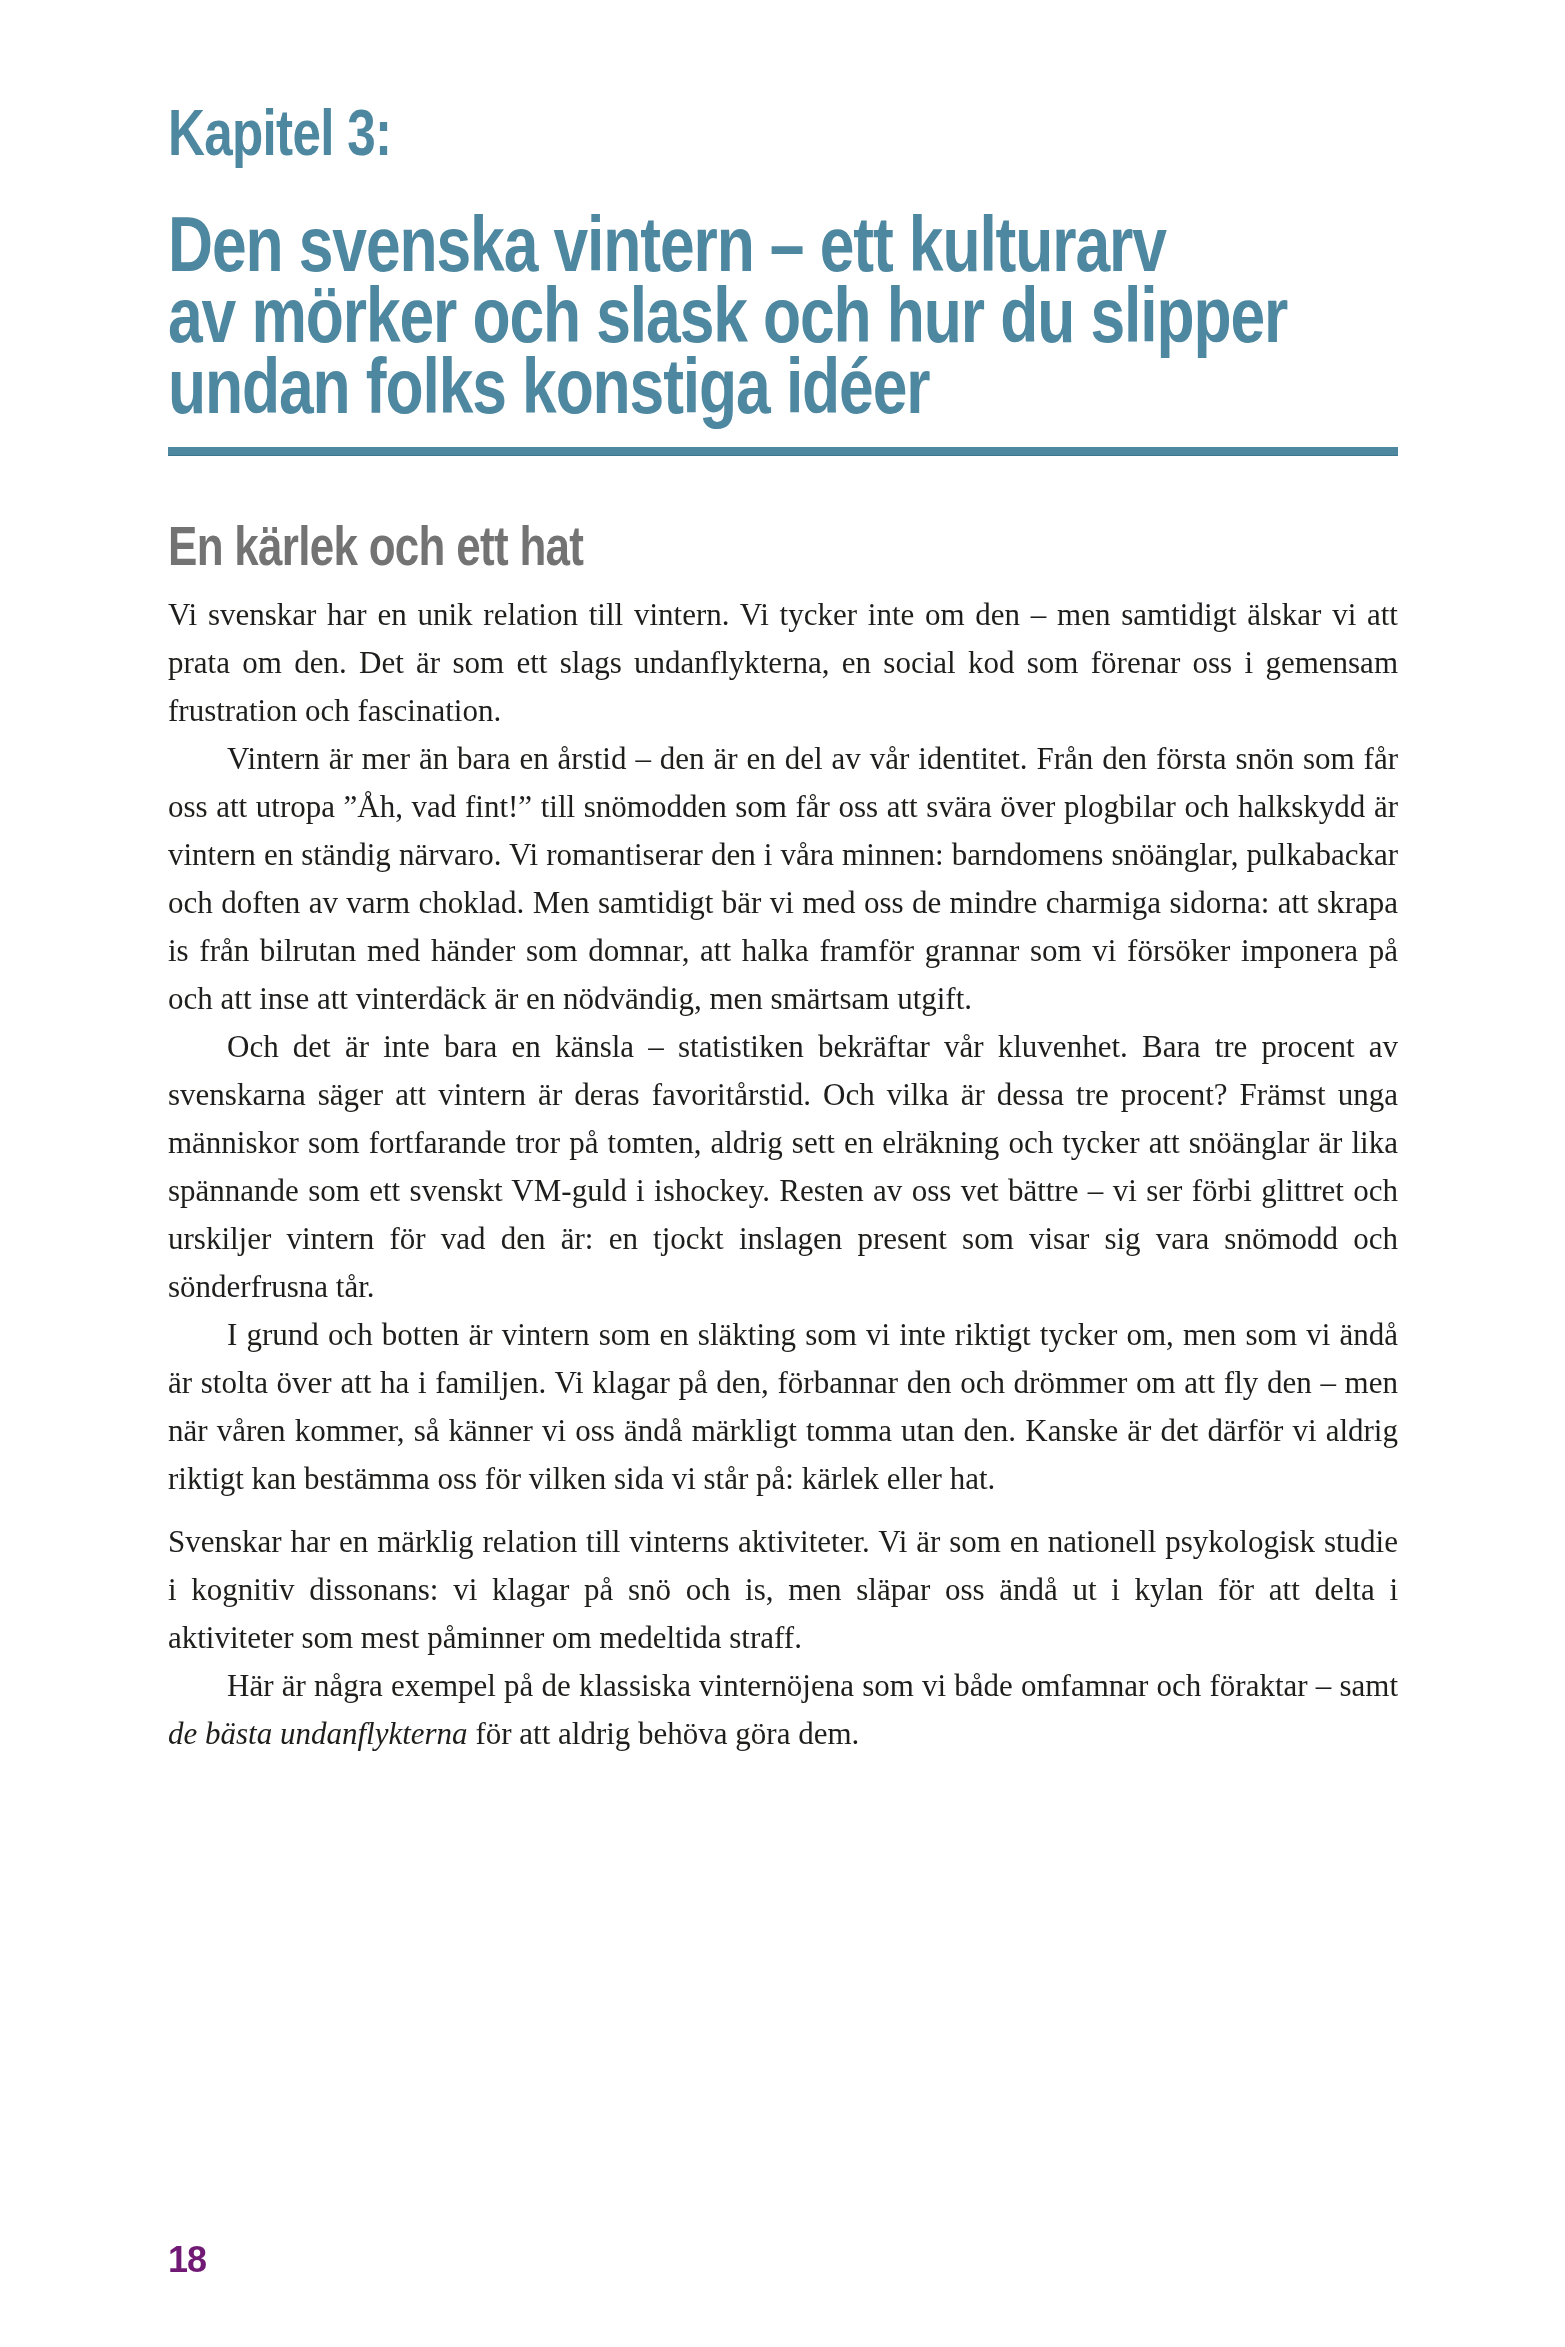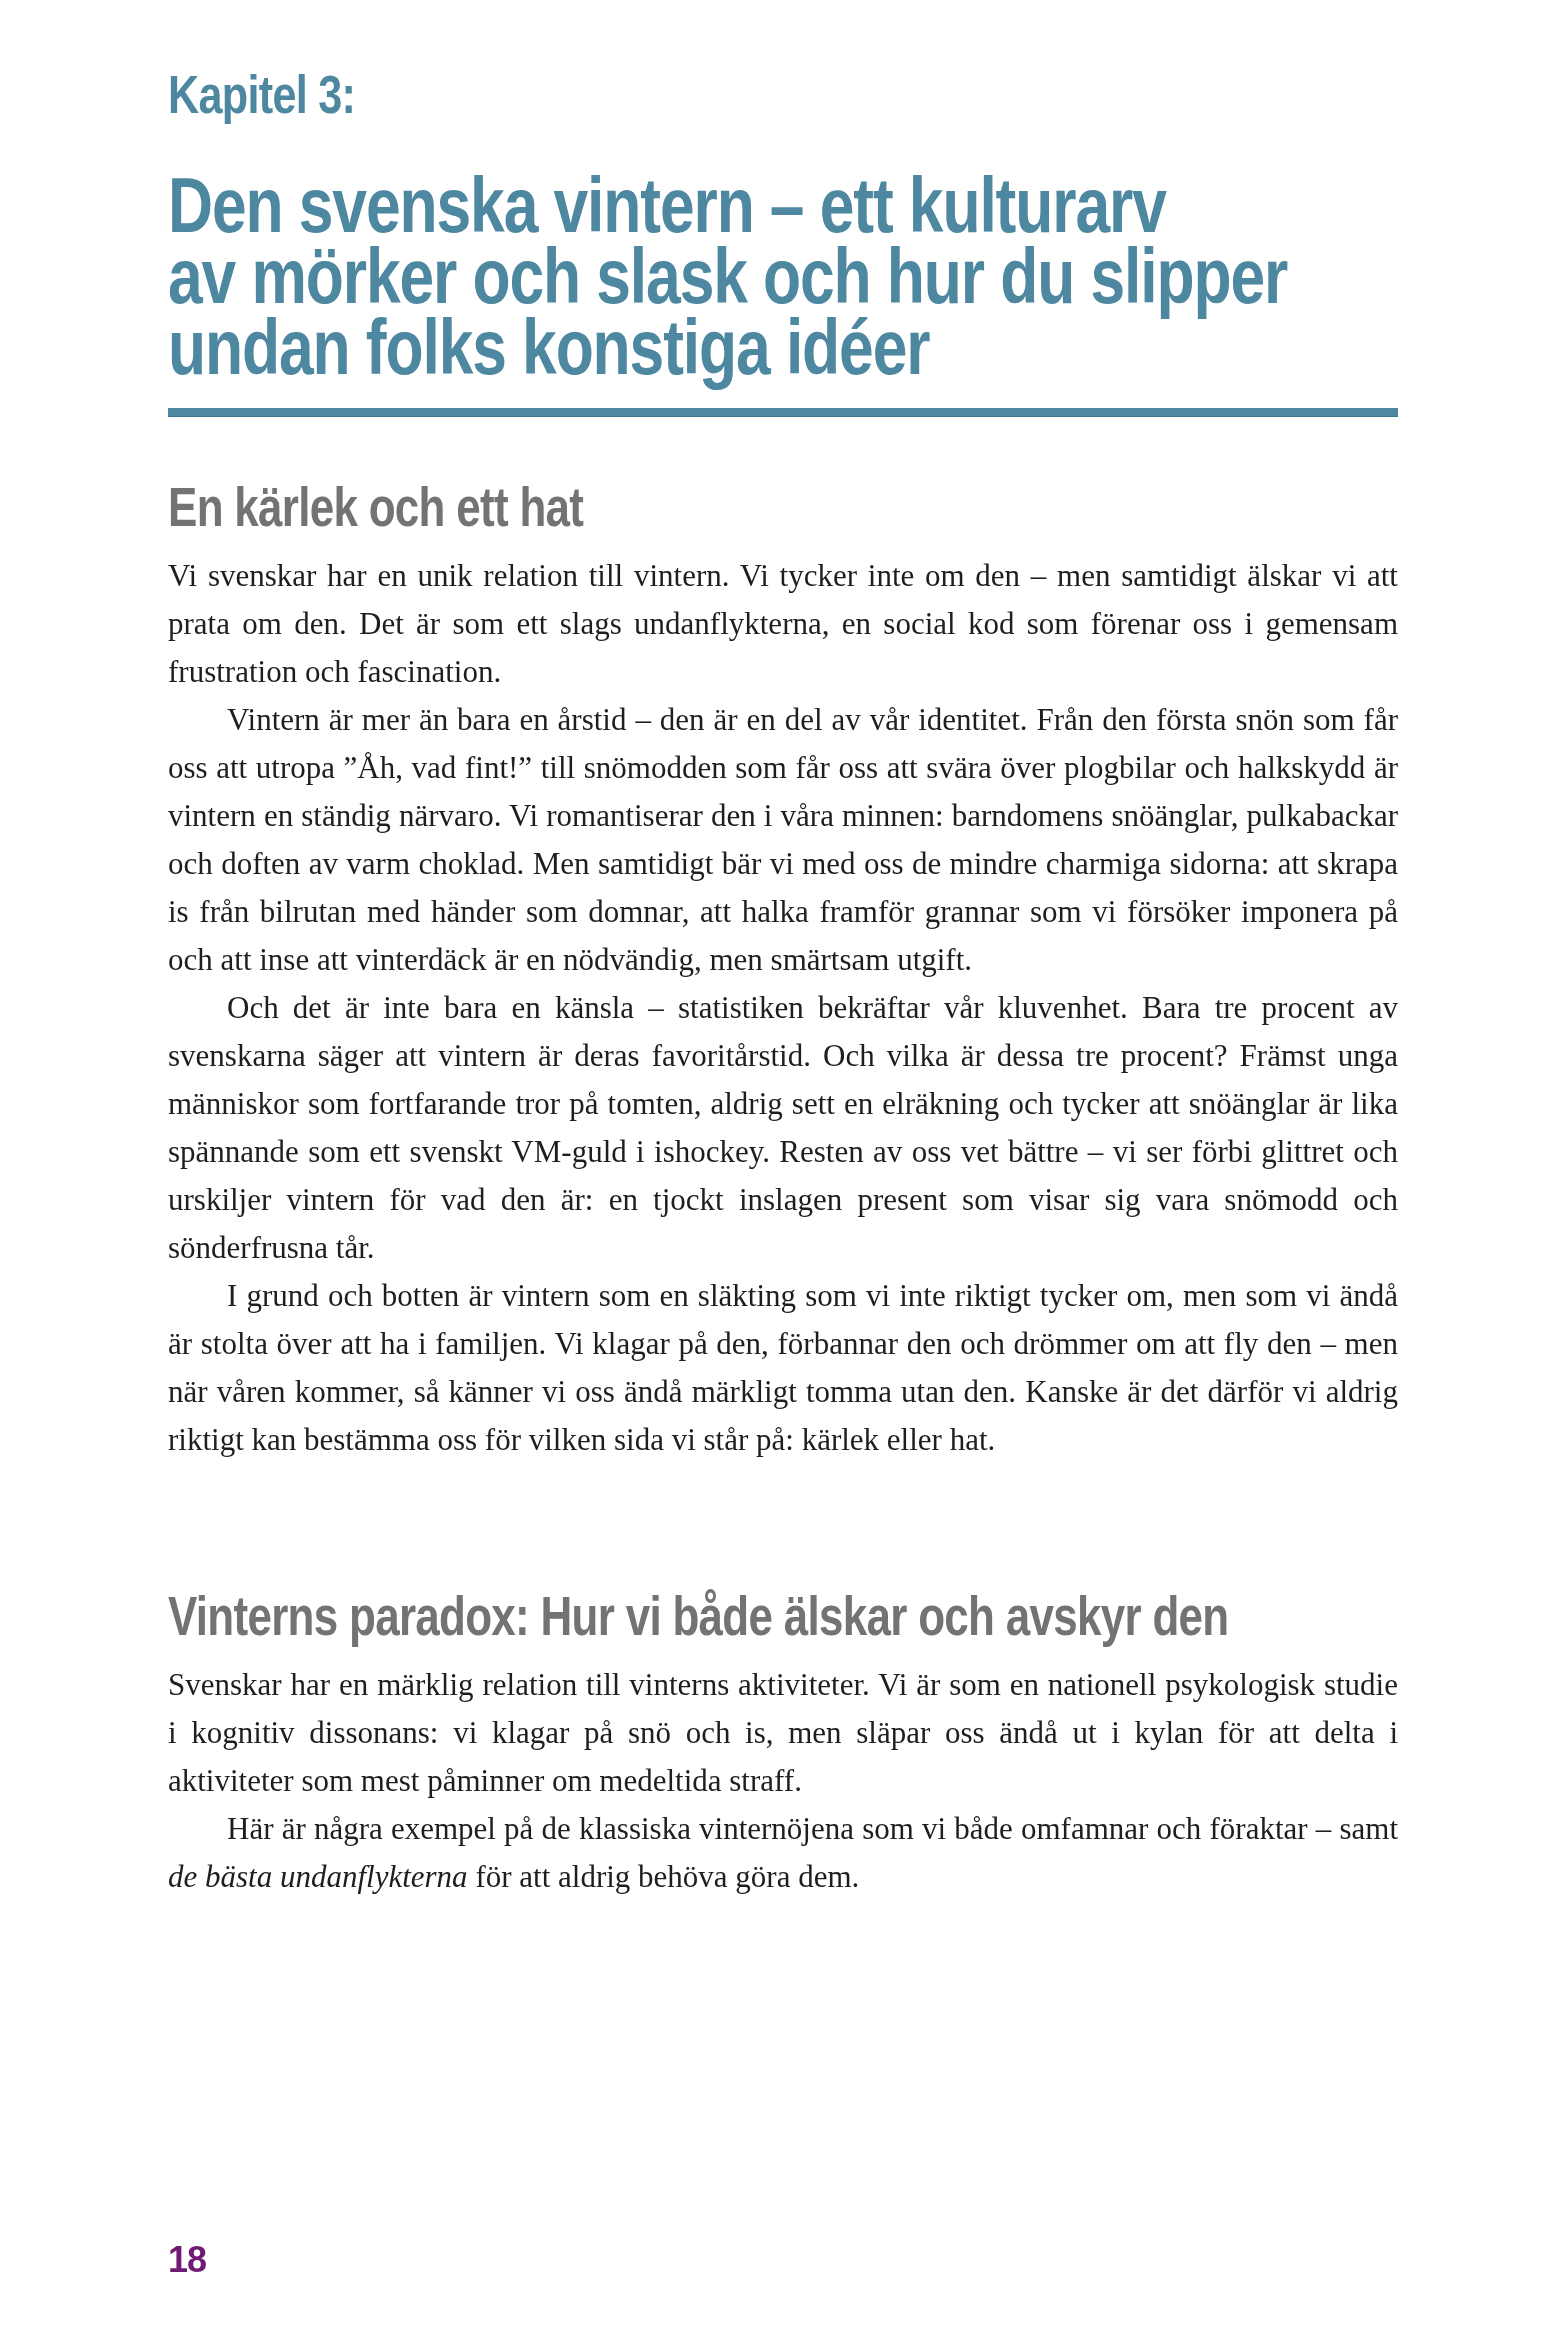--- a/index.html
+++ b/index.html
@@ -28,24 +28,24 @@
     width: 1230px;
   }
   
   .cond {
     display: inline-block;
     transform: scaleX(0.80);
     transform-origin: 0 50%;
     white-space: nowrap;
   }
   .kicker {
-    margin-top: 66px;
+    margin-top: 105px;
     font-family: "Liberation Sans", sans-serif;
     font-weight: 700;
-    font-size: 54px;
+    font-size: 64px;
     line-height: 57px;
     color: #4d87a0;
     letter-spacing: -0.9px;
   }
   .title {
     margin: 47px 0 0 0;
     font-family: "Liberation Sans", sans-serif;
     font-weight: 700;
     font-size: 78px;
     line-height: 71px;
@@ -112,23 +112,20 @@
 
     <h2 class="h2">
       <span class="cond">En kärlek och ett hat</span>
     </h2>
 
     <p class="body first">Vi svenskar har en unik relation till vintern. Vi tycker inte om den – men samtidigt älskar vi att prata om den. Det är som ett slags undanflykterna, en social kod som förenar oss i gemensam frustration och fascination.</p>
     <p class="body ind">Vintern är mer än bara en årstid – den är en del av vår identitet. Från den första snön som får oss att utropa ”Åh, vad fint!” till snömodden som får oss att svära över plogbilar och halkskydd är vintern en ständig närvaro. Vi romantiserar den i våra minnen: barndomens snöänglar, pulkabackar och doften av varm choklad. Men samtidigt bär vi med oss de mindre charmiga sidorna: att skrapa is från bilrutan med händer som domnar, att halka framför grannar som vi försöker imponera på och att inse att vinterdäck är en nödvändig, men smärtsam utgift.</p>
     <p class="body ind">Och det är inte bara en känsla – statistiken bekräftar vår kluvenhet. Bara tre procent av svenskarna säger att vintern är deras favoritårstid. Och vilka är dessa tre procent? Främst unga människor som fortfarande tror på tomten, aldrig sett en elräkning och tycker att snöänglar är lika spännande som ett svenskt VM-guld i ishockey. Resten av oss vet bättre – vi ser förbi glittret och urskiljer vintern för vad den är: en tjockt inslagen present som visar sig vara snömodd och sönderfrusna tår.</p>
     <p class="body ind">I grund och botten är vintern som en släkting som vi inte riktigt tycker om, men som vi ändå är stolta över att ha i familjen. Vi klagar på den, förbannar den och drömmer om att fly den – men när våren kommer, så känner vi oss ändå märkligt tomma utan den. Kanske är det därför vi aldrig riktigt kan bestämma oss för vilken sida vi står på: kärlek eller hat.</p>
 
-    <h2 class="h2 gap">
-      <span class="cond">Vinterns paradox: Hur vi både älskar och avskyr den</span>
-    </h2>
 
     <p class="body first">Svenskar har en märklig relation till vinterns aktiviteter. Vi är som en nationell psykologisk studie i kognitiv dissonans: vi klagar på snö och is, men släpar oss ändå ut i kylan för att delta i aktiviteter som mest påminner om medeltida straff.</p>
     <p class="body ind"><span>Här är några exempel på de klassiska vinternöjena som vi både omfamnar och föraktar – samt </span><span class="it">de bästa undanflykterna</span><span> för att aldrig behöva göra dem.</span></p>
 
   </div>
 
   <div class="pagenum">18</div>
 </div>
 
 

